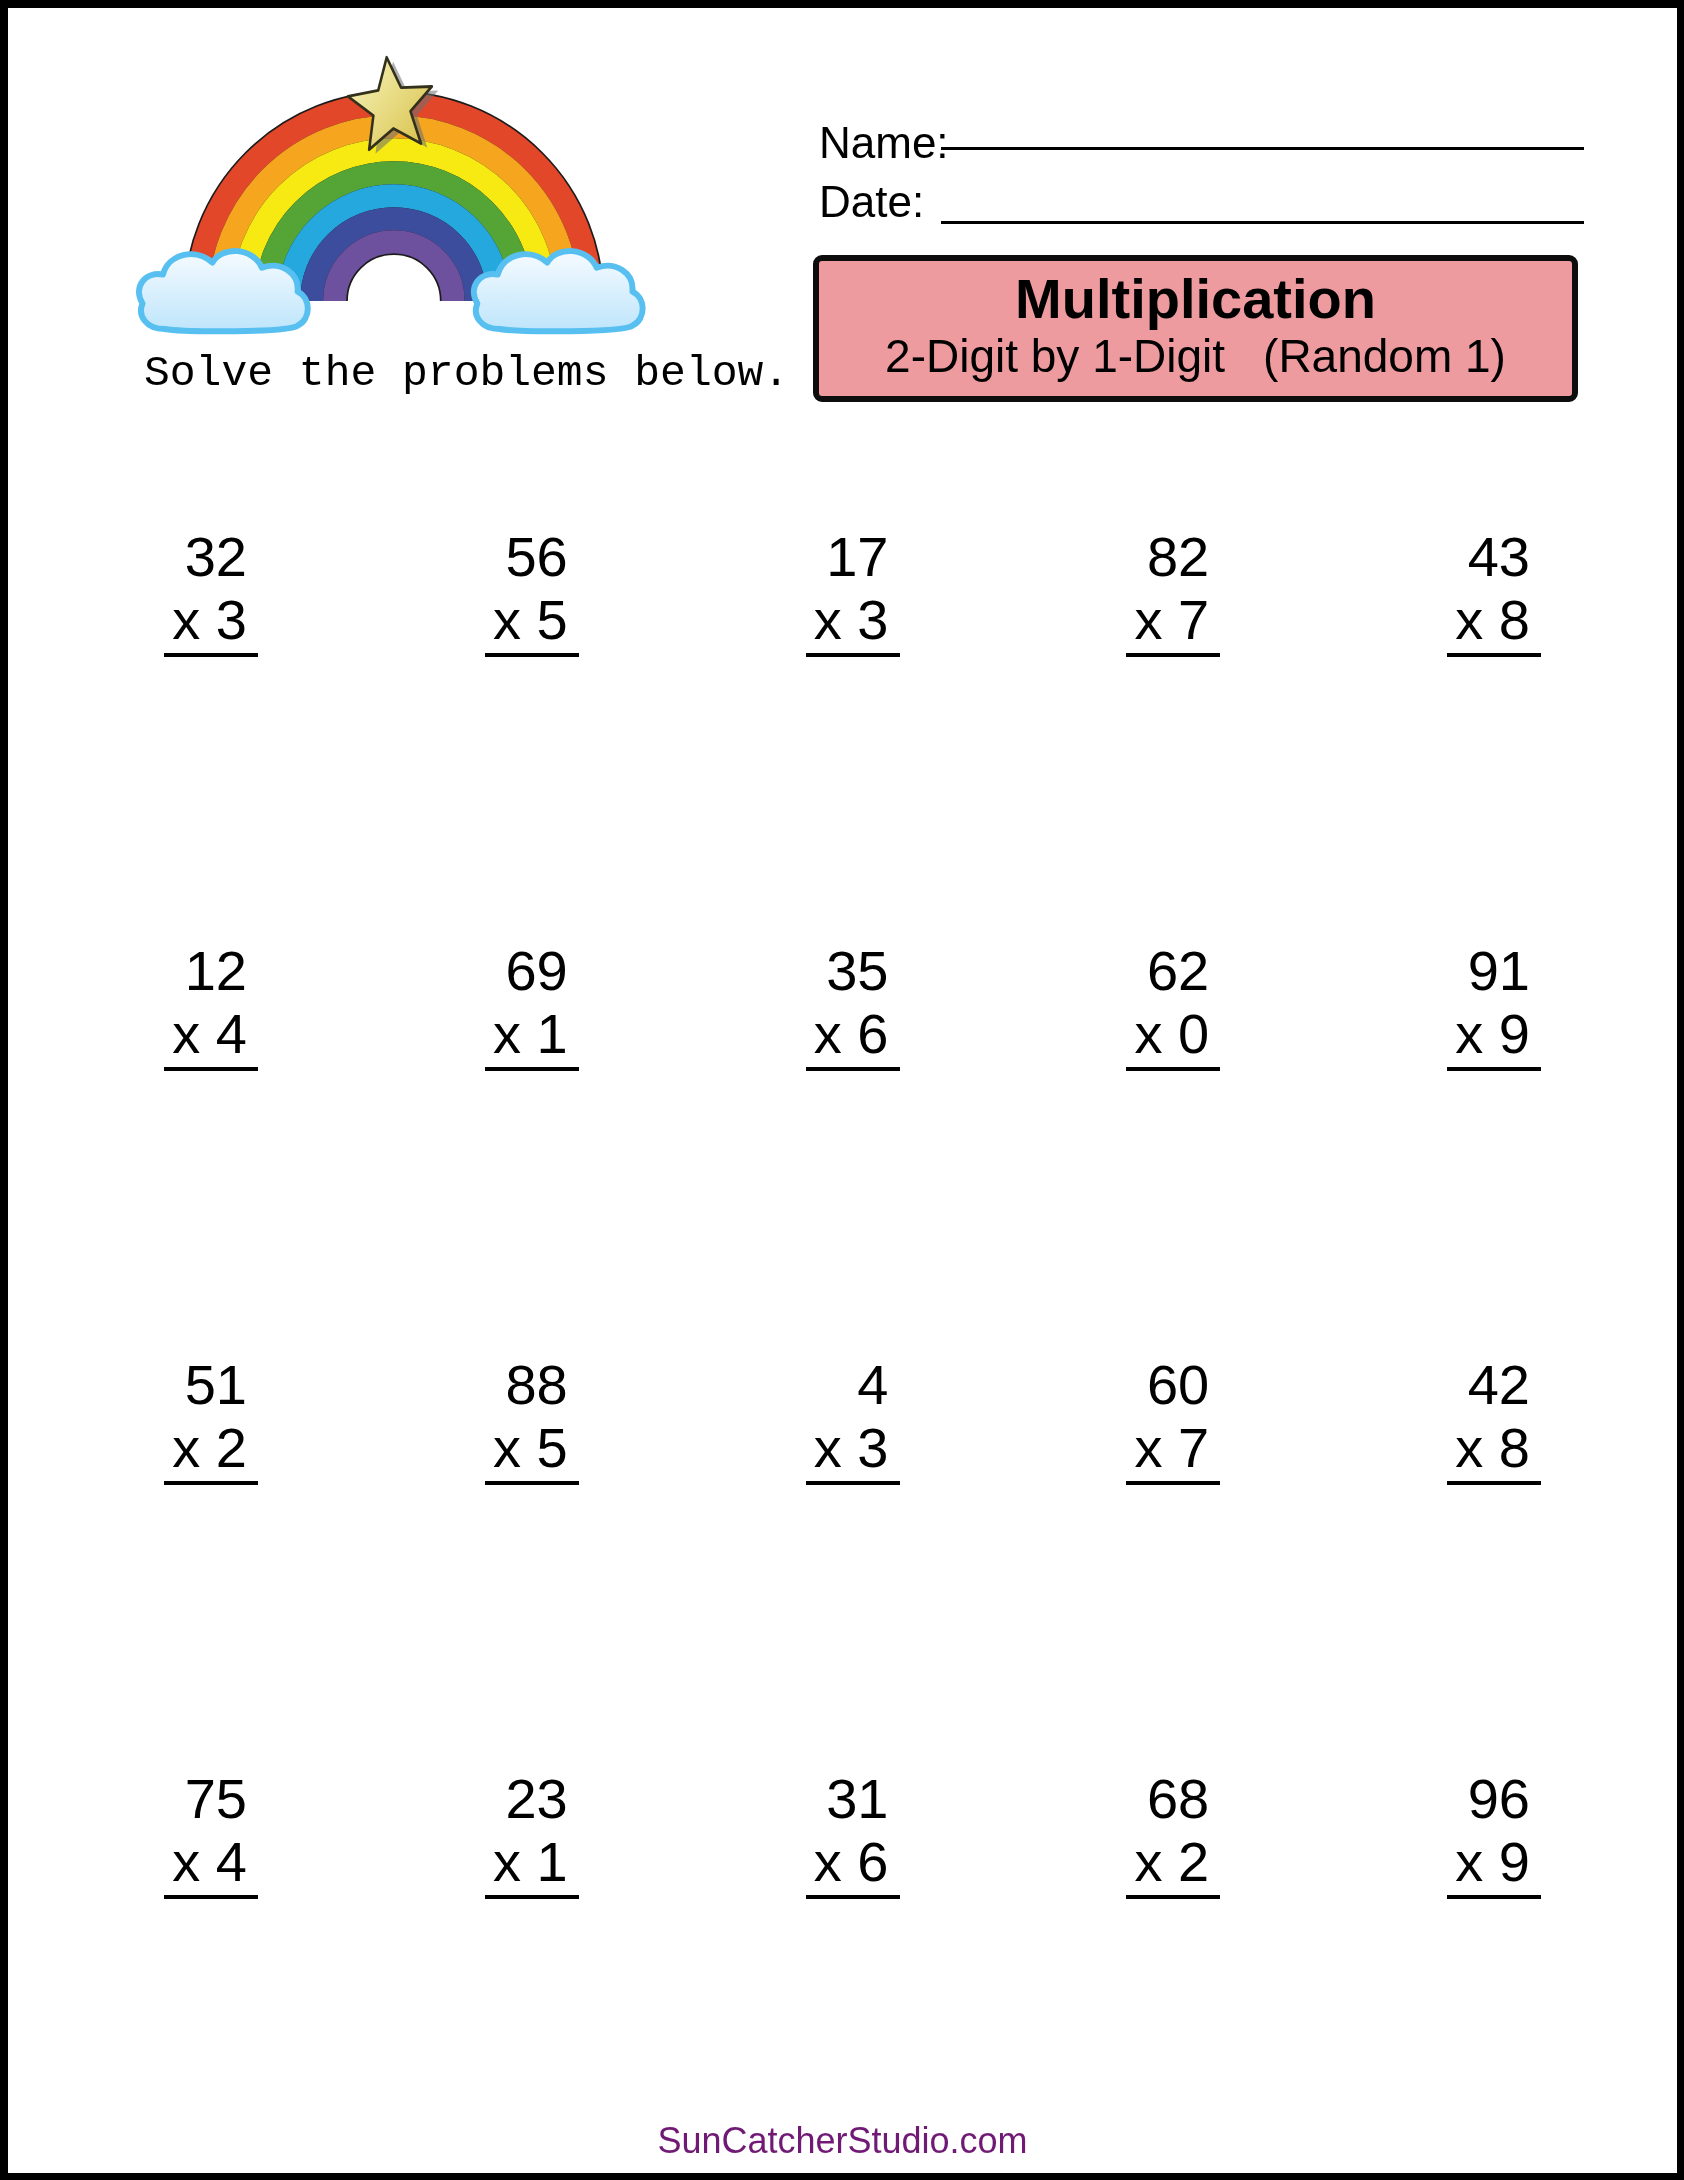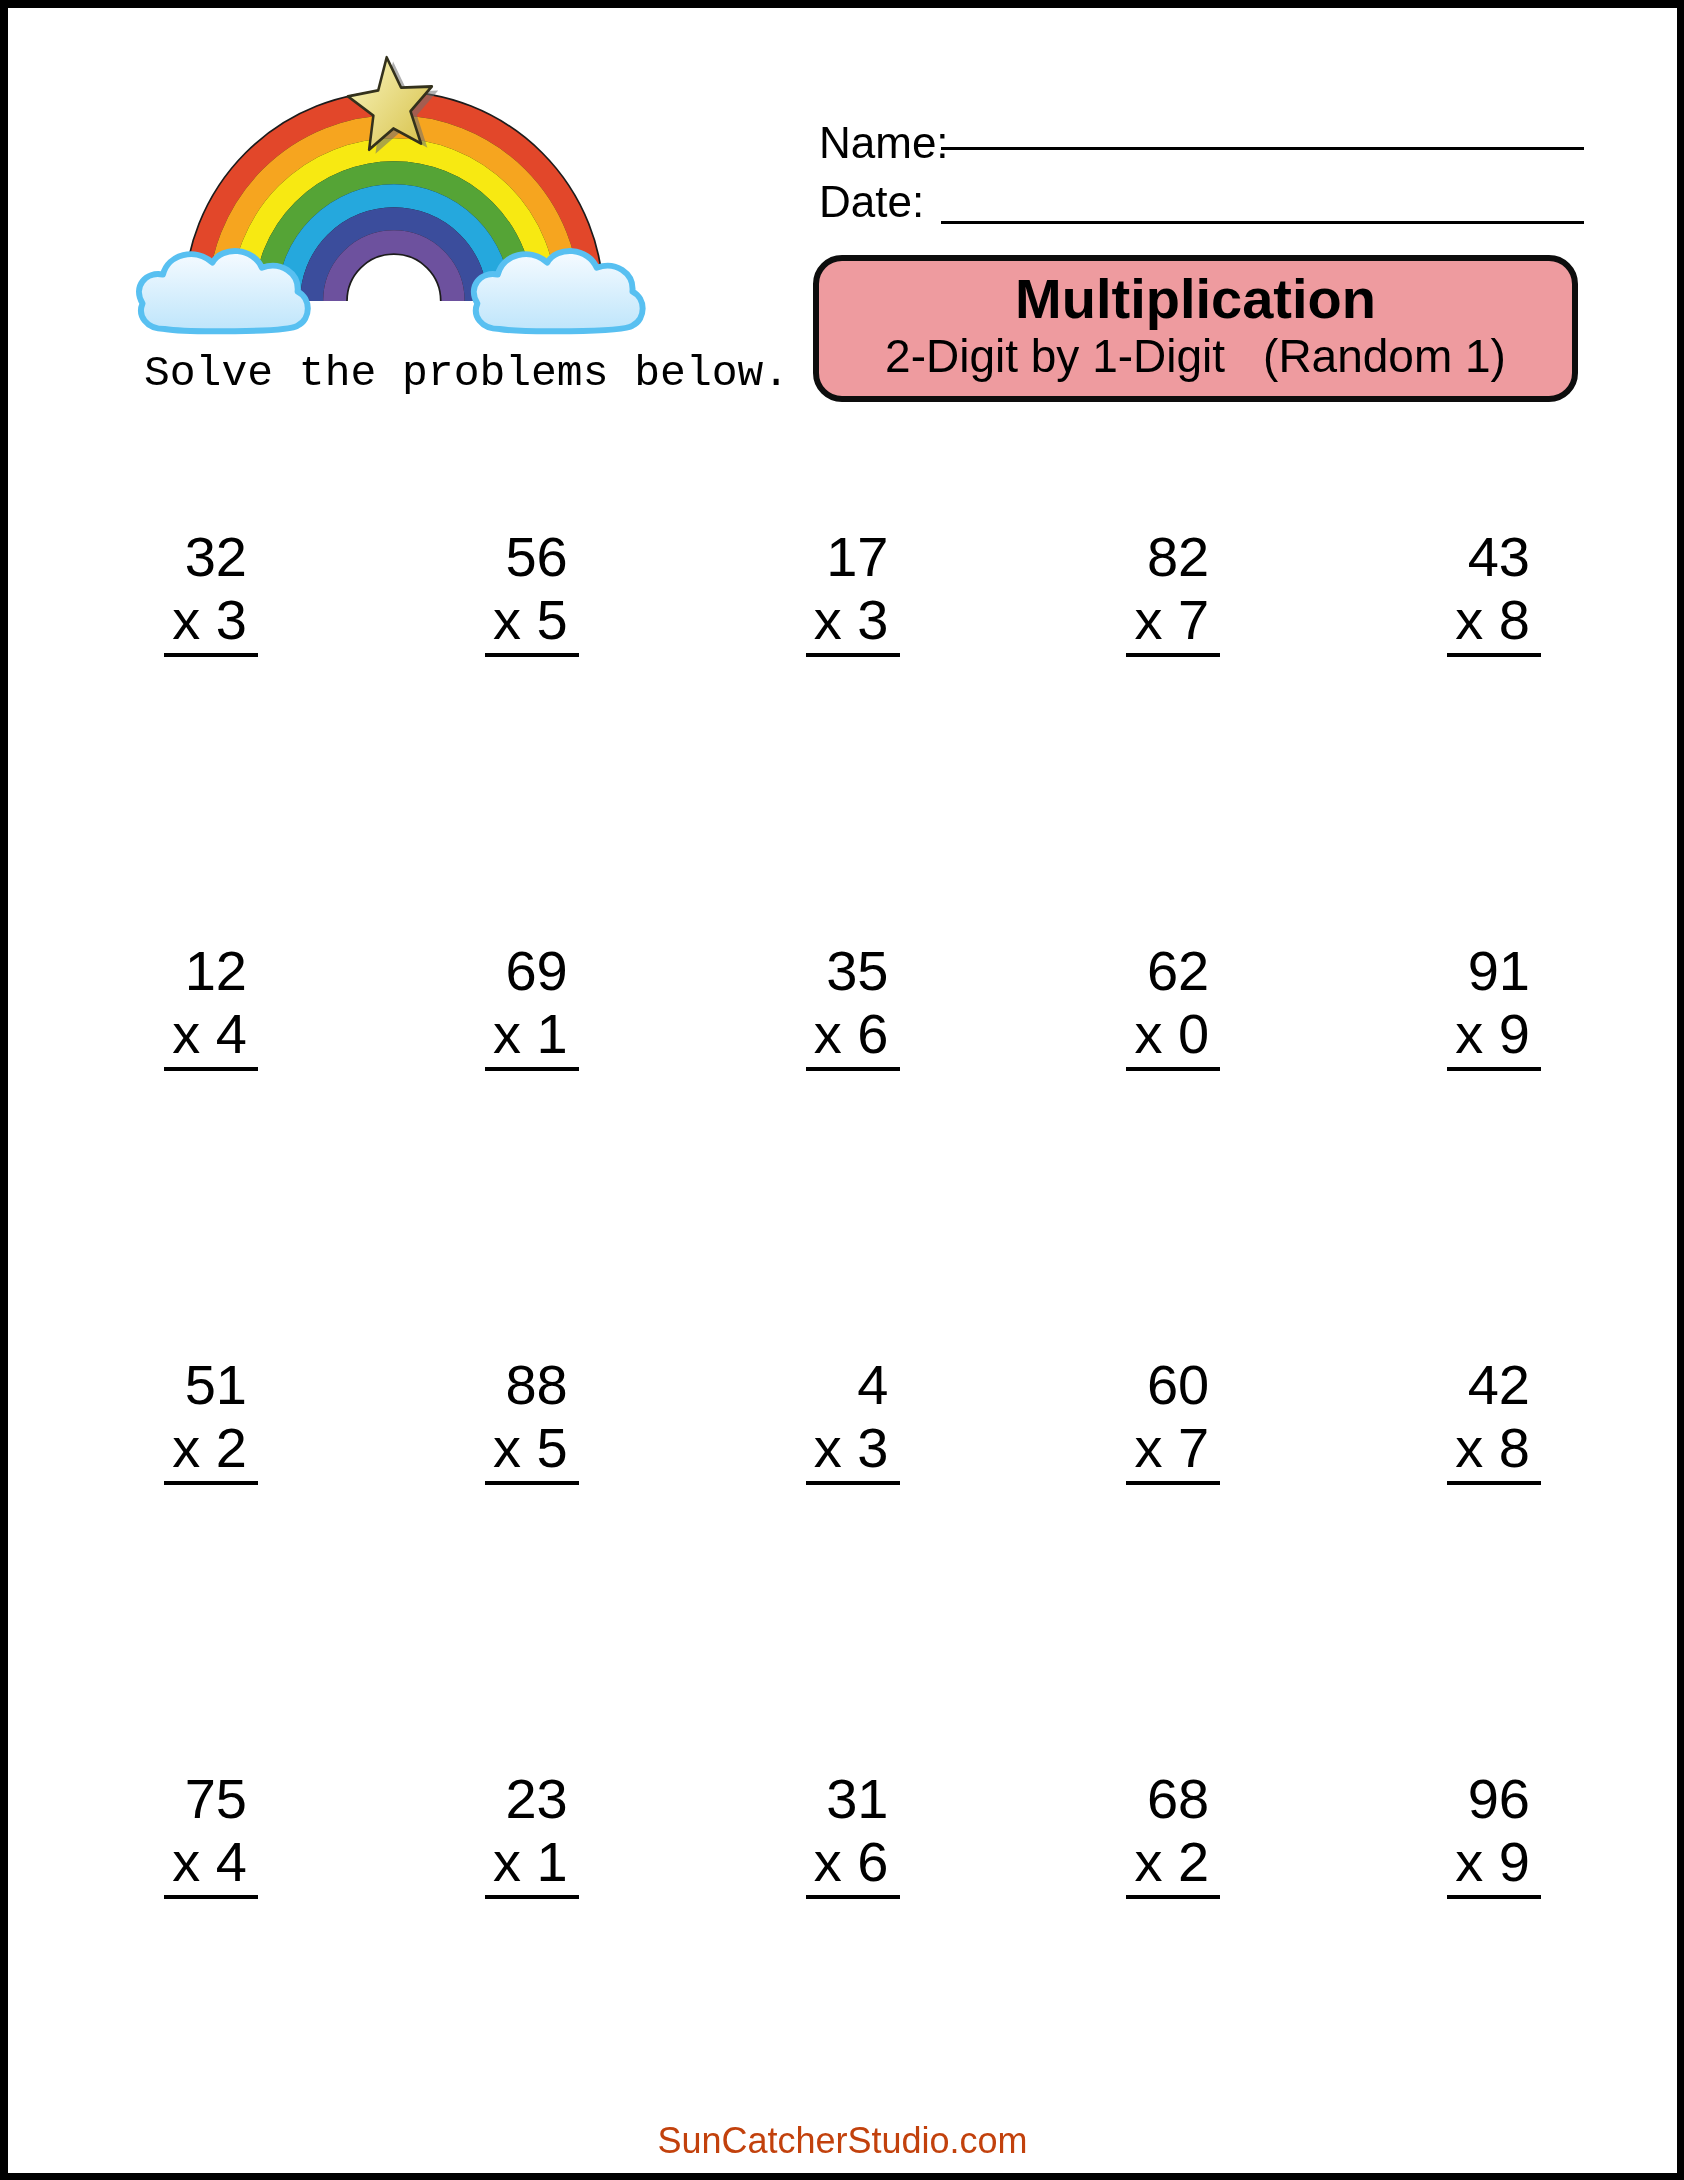--- a/index.html
+++ b/index.html
@@ -17,21 +17,21 @@
   .rainbow-wrap{position:absolute;left:126px;top:44px;width:524px;height:290px;}
   .solve-text{position:absolute;left:136px;top:342px;font-size:43px;line-height:1.1;font-family:Liberation Mono, monospace;}
   
   .name-label{position:absolute;left:796px;top:110px;font-size:44px;margin-left:15px;}
   .name-line{position:absolute;left:933px;top:139px;width:643px;height:2.6px;background:#000;}
   .date-label{position:absolute;left:811px;top:169px;font-size:44px;}
   .date-line{position:absolute;left:933px;top:213px;width:643px;height:2.6px;background:#000;}
   
   .title-box{
     position:absolute;left:805px;top:247px;width:765px;height:147px;
-    box-sizing:border-box;border:6px solid #0d0d0d;border-radius:29px;
+    box-sizing:border-box;border:6px solid #0d0d0d;border-radius:9px;
     text-align:center;
   }
   .title-box .title{font-size:56px;font-weight:700;margin-top:8.5px;line-height:1.05;}
   .title-box .subtitle-row{font-size:46px;line-height:1.05;margin-top:3.4px;}
   .title-box .subtitle-note{margin-left:38px;}
   
   .problems{position:absolute;left:156px;top:521px;width:1377px;}
   .prow{display:flex;justify-content:space-between;height:414px;}
   .problem{width:94px;display:flex;flex-direction:column;font-size:56px;line-height:1;}
   .problem .num{text-align:right;padding-right:11px;}
@@ -215,16 +215,16 @@
       </div>
       <div class="problem">
         <div class="num">96</div>
         <div class="mul">x 9</div>
         <div class="rule"></div>
       </div>
     </div>
 
   </div>
 
-  <div class="footer" style="color: #c2410c;">SunCatcherStudio.com</div>
+  <div class="footer" style="color: #701a75;">SunCatcherStudio.com</div>
 
 </div>
 
 
 </body></html>

